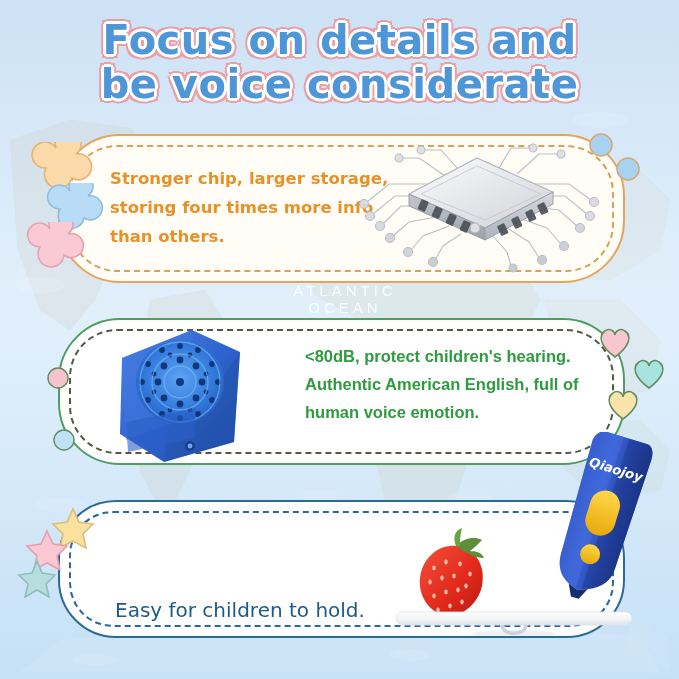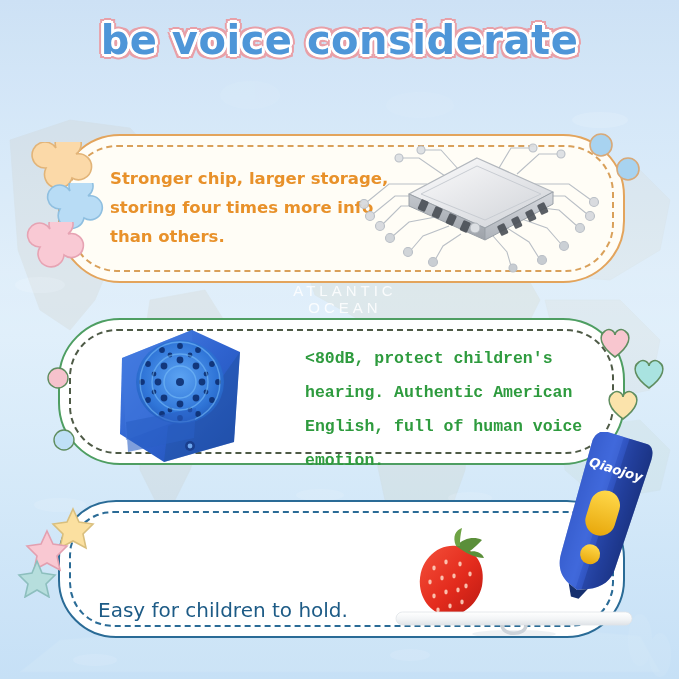--- a/index.html
+++ b/index.html
@@ -37,28 +37,28 @@
 
   #panel2{left:58px;top:318px;width:563px;height:143px;border:2px solid #4e9e62;border-radius:62px;background:#ffffff;}
   #panel2 .inner-dash{border-color:#4e5a46;}
 
   #panel3{left:58px;top:500px;width:563px;height:134px;border:2px solid #2a6b96;border-radius:58px;background:#ffffff;}
   #panel3 .inner-dash{border-color:#2a6b96;border-radius:44px;}
 
   .p1text{position:absolute;left:50px;top:28px;width:290px;color:#e8912a;
     font-family:"DejaVu Sans",sans-serif;font-weight:700;font-size:16.5px;line-height:29px;}
   .p2text{position:absolute;left:245px;top:22px;width:300px;color:#2e9b3e;
-    font-family:Liberation Mono, monospace;font-weight:700;font-size:16.5px;line-height:34px;}
+    font-family:Liberation Sans, sans-serif;font-weight:700;font-size:16.5px;line-height:28px;}
 
   .weight{position:absolute;left:95px;top:16px;font-family:"DejaVu Sans",sans-serif;font-weight:700;
     font-size:72px;line-height:72px;color:#2379b8;
     text-shadow:-2px 0 0 #fff,2px 0 0 #fff,0 -2px 0 #fff,0 2px 0 #fff,
       -3px -3px 0 #2379b8,3px -3px 0 #2379b8,-3px 3px 0 #2379b8,3px 3px 0 #2379b8;}
   .weight .unit{font-size:34px;vertical-align:super;}
-  .p3text{position:absolute;left:38px;top:96px;color:#1d5b86;
+  .p3text{position:absolute;left:55px;top:96px;color:#1d5b86;
     font-family:"DejaVu Sans",sans-serif;font-weight:400;font-size:20px;}
 
   
   .chip{position:absolute;right:14px;top:4px;width:260px;height:136px;}
   
   .speaker{position:absolute;left:48px;top:2px;width:150px;height:140px;}
   
   .scale{position:absolute;left:330px;top:22px;width:250px;height:112px;}
   .pen{position:absolute;left:536px;top:432px;width:130px;height:180px;z-index:7;}
 
@@ -114,20 +114,21 @@
         <ellipse cx="250" cy="95" rx="30" ry="14"></ellipse>
         <ellipse cx="420" cy="105" rx="34" ry="13"></ellipse>
       </g>
     </svg>
   </div>
 
   <div class="oceanlabel">ATLANTIC OCEAN</div>
 
   <div class="title-wrap">
     <div class="title">
+      <span class="ln">Focus on details and</span>
       <span class="ln">be voice considerate</span>
     </div>
   </div>
 
   <div class="deco" style="left:22px;top:142px;width:76px;height:70px;">
     <svg class="svgfill" width="76" height="70" viewBox="0 0 76 70">
       <path d="M24,26 a13,13 0 1,1 10,-20 a13,13 0 1,1 20,6 a13,13 0 1,1 -4,24 a14,14 0 1,1 -26,-10 Z" fill="#fbd9a8" stroke="#e2b478" stroke-width="1.6"></path>
     </svg>
   </div>
   <div class="deco" style="left:38px;top:183px;width:72px;height:66px;">

